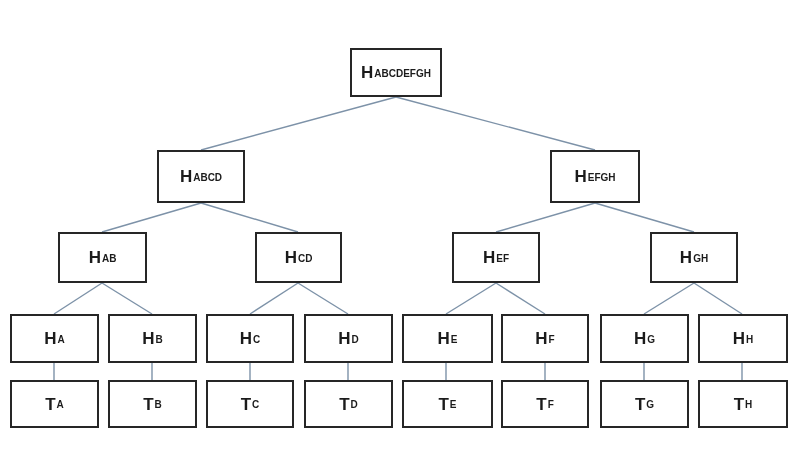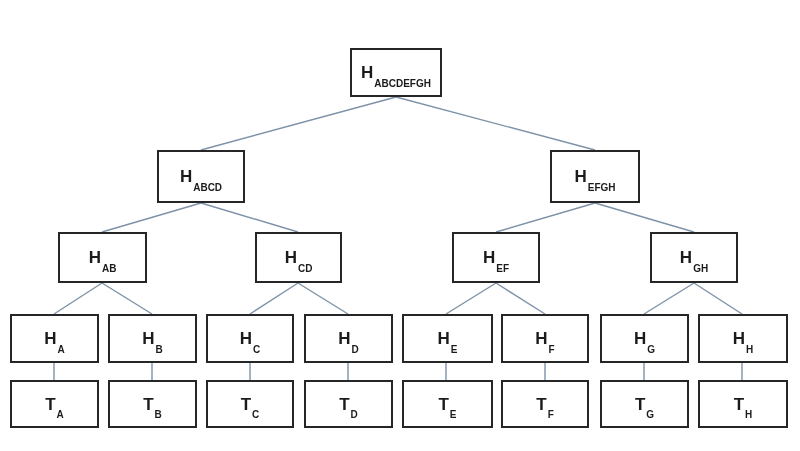--- a/index.html
+++ b/index.html
@@ -35,21 +35,21 @@
     font-weight: 600;
     line-height: 1;
   }
   .node .s {
     font-size: 10px;
     font-weight: 600;
     line-height: 1;
     margin-left: 1px;
     align-self: center;
     position: relative;
-    top: 11px;
+    top: 1px;
   }
 </style>
 </head>
 <body>
 
 <div id="canvas">
 
   <svg id="edges" viewBox="0 0 800 451" fill="none">
     <line x1="396" y1="97" x2="201" y2="150" stroke-width="1.4" stroke="#7d92a8"></line>
     <line x1="396" y1="97" x2="595" y2="150" stroke-width="1.4" stroke="#7d92a8"></line>

